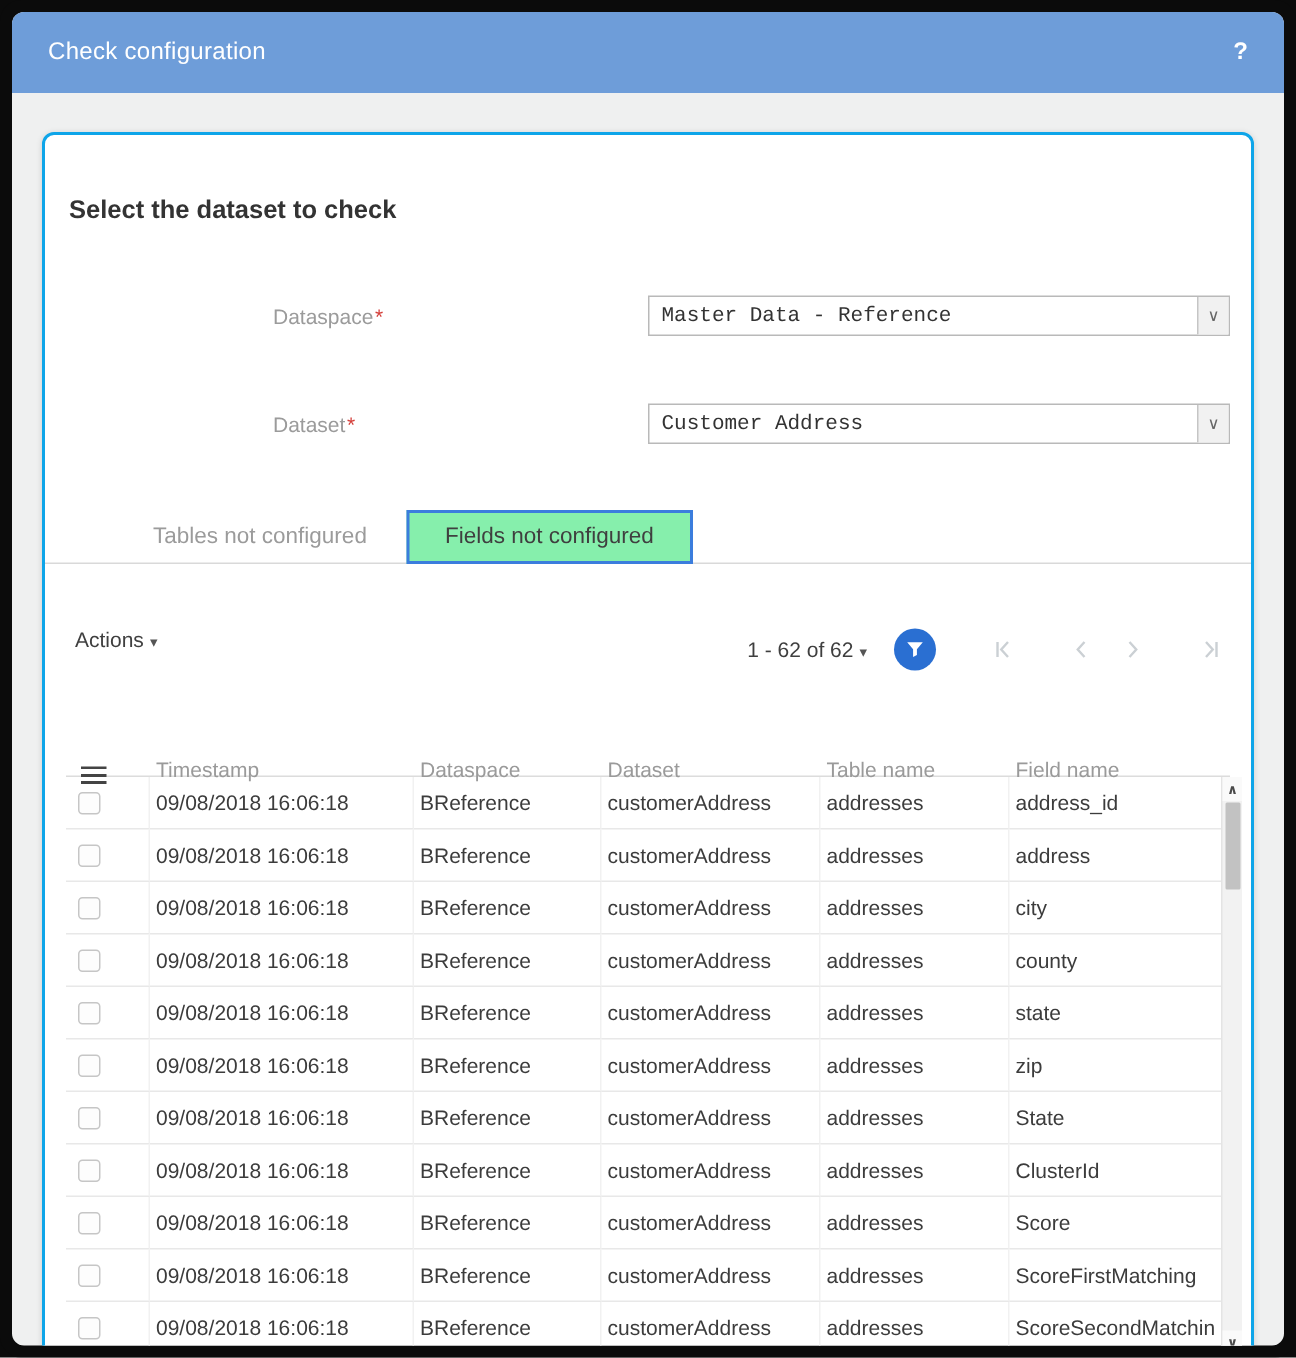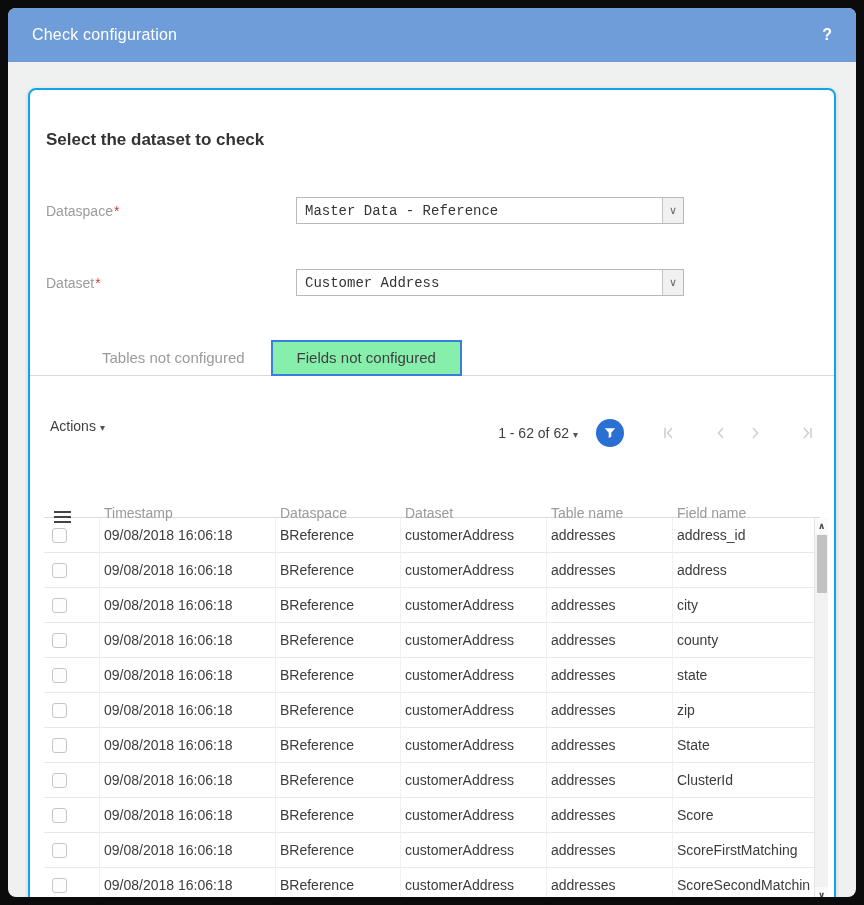--- a/index.html
+++ b/index.html
@@ -17,21 +17,21 @@
   .titlebar .help { color:#ffffff; font-size:16px; font-weight:bold; cursor:pointer; }
 
   
   .page { flex:1; padding:26px 20px 13px; }
   .card { background:#ffffff; height:100%; border-radius:8px; border:2px solid #0ea5e9;
           box-shadow:0 1px 4px rgba(0,0,0,.14); padding:22px 14px 16px;
           display:flex; flex-direction:column;gap:18px; }
 
   .section-title { font-size:17px; font-weight:700; color:#333; margin:18px 0 22px 2px; }
 
-  .form-row { display:flex; align-items:center; height:41px; margin-bottom:13px; }
+  .form-row { display:flex; align-items:center; height:41px; margin-bottom:13px;justify-content:flex-end; }
   .flabel { width:252px; font-size:14px; color:#9b9b9b; padding-left:2px; }
   .req { color:var(--required_red,#d43f3a); margin-left:1px; }
   .select { width:388px; height:27px; border:1px solid #b9b9b9; background:#fff;
             display:flex; align-items:center; cursor:pointer; }
   .select-value { flex:1; font-size:14px; color:#333; padding:0 8px; white-space:nowrap; overflow:hidden;font-family:Liberation Mono, monospace; }
   .select-arrow { width:21px; height:100%; background:#f1f1f1; border-left:1px solid #c5c5c5;
                   display:flex; align-items:center; justify-content:center;
                   color:#666; font-size:11px; }
 
   

